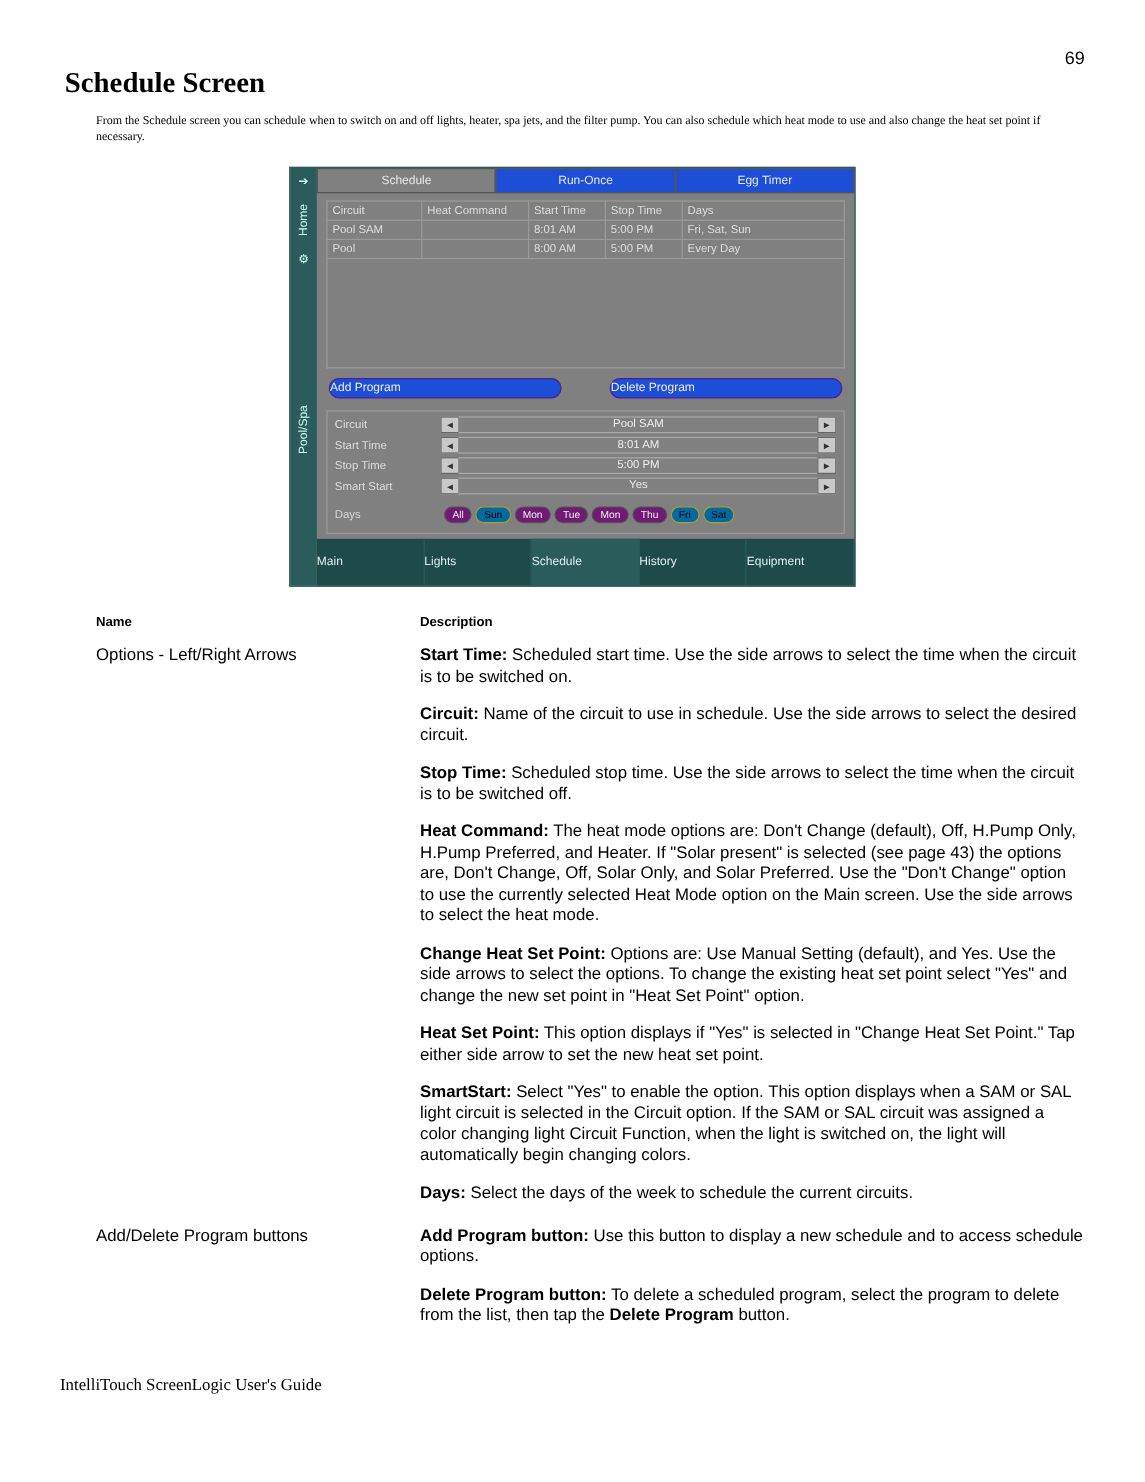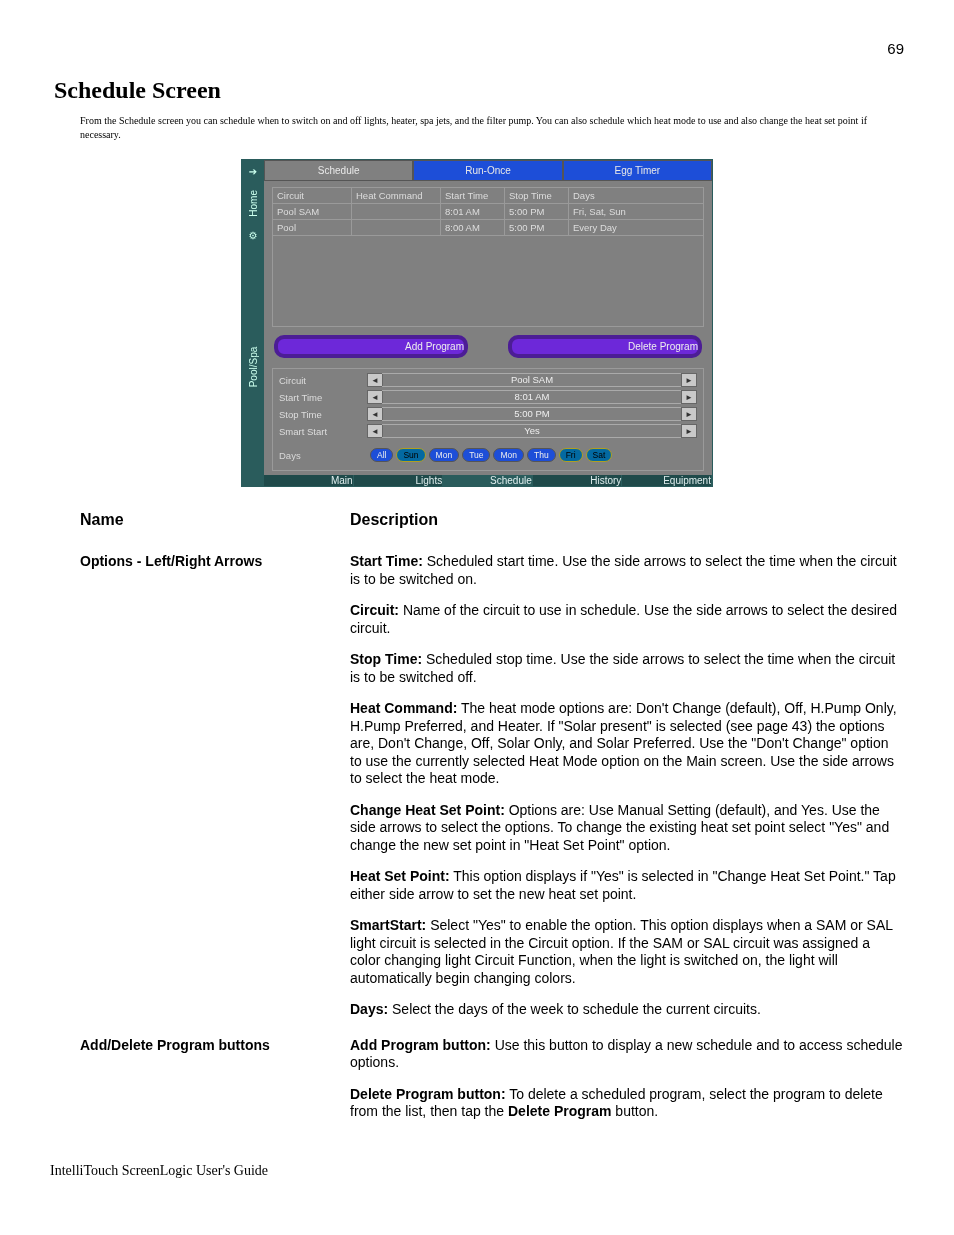--- a/index.html
+++ b/index.html
@@ -5,21 +5,20 @@
   body {
     font-family: Arial, Helvetica, sans-serif;
     margin: 0;
     padding: 40px 50px 40px 50px;
     color: #000;
     font-size: 14px;
   }
   .page-num {
     text-align: right;
     font-size: 15px;
-    margin-bottom: 20px;
   }
   h1 {
     font-family: "Times New Roman", serif;
     font-size: 24px;
     font-weight: bold;
     margin: 0 0 10px 4px;
   }
   .intro {
     font-family: Liberation Serif, serif;
     font-size: 10px;
@@ -111,24 +110,24 @@
     background: #808080;
   }
   .btn-row {
     display: flex;
     gap: 40px;
     justify-content: center;
     margin: 8px 10px 6px;
   }
   .pill-btn {
     flex:1;
-    background: #6d28d9;
-    border: 4px solid #4c1d95;
+    background: #1d4ed8;
+    border: 1px solid #4c1d95;
     border-radius: 10px;
-    text-align: right;
+    text-align: left;
     padding: 2px 0;
     font-size: 10px;
     color: #eee;
   }
   .opts {
     margin: 4px 8px 4px 8px;
     border: 1px solid #9a9a9a;
     padding: 4px 6px 8px 6px;
   }
   .opt-row {
@@ -159,49 +158,49 @@
     align-items:center;
     margin-top: 10px;
     gap: 3px;
   }
   .days-label { width: 88px; font-size:9.5px;}
   .day-pill {
     border-radius: 8px;
     padding: 1px 6px;
     font-size: 8.5px;
     border:1px solid #555;
-    background:#1d4ed8;
+    background:#701a75;
     color:#eee;
   }
   .day-pill.sel { background:#0369a1; color:#000; border-color:#b0a020;}
   .bottom-tabs {
     display:flex;
     background:#1f4a4a;
   }
   .bottom-tab {
     flex:1;
-    text-align:right;
-    padding:0 0;
+    text-align:left;
+    padding:14px 0;
     font-size:10px;
     color:#dfeeee;
     border-right:1px solid #2a5c5c;
   }
   .bottom-tab.active { background:#2a5c5c; }
   
   .desc-table { width:100%; }
   .desc-head {
     display:flex;
     font-weight:bold;
-    margin-bottom: 24px;
-    font-size:16px;
+    margin-bottom: 12px;
+    font-size:11px;
   }
   .col-name { width: 270px; padding-left:30px;}
   .col-desc { flex:1; }
   .desc-row { display:flex; margin-bottom: 4px;}
-  .desc-row .col-name { font-weight:bold; font-size:14px; }
+  .desc-row .col-name { font-weight:normal; font-size:14px; }
   .desc-row .col-desc p { margin: 0 0 14px 0; line-height:1.25; font-size:14px;}
   .footer {
     font-family:"Times New Roman", serif;
     font-size:14px;
     margin-top:28px;
   }
 </style>
 </head>
 <body>
 

